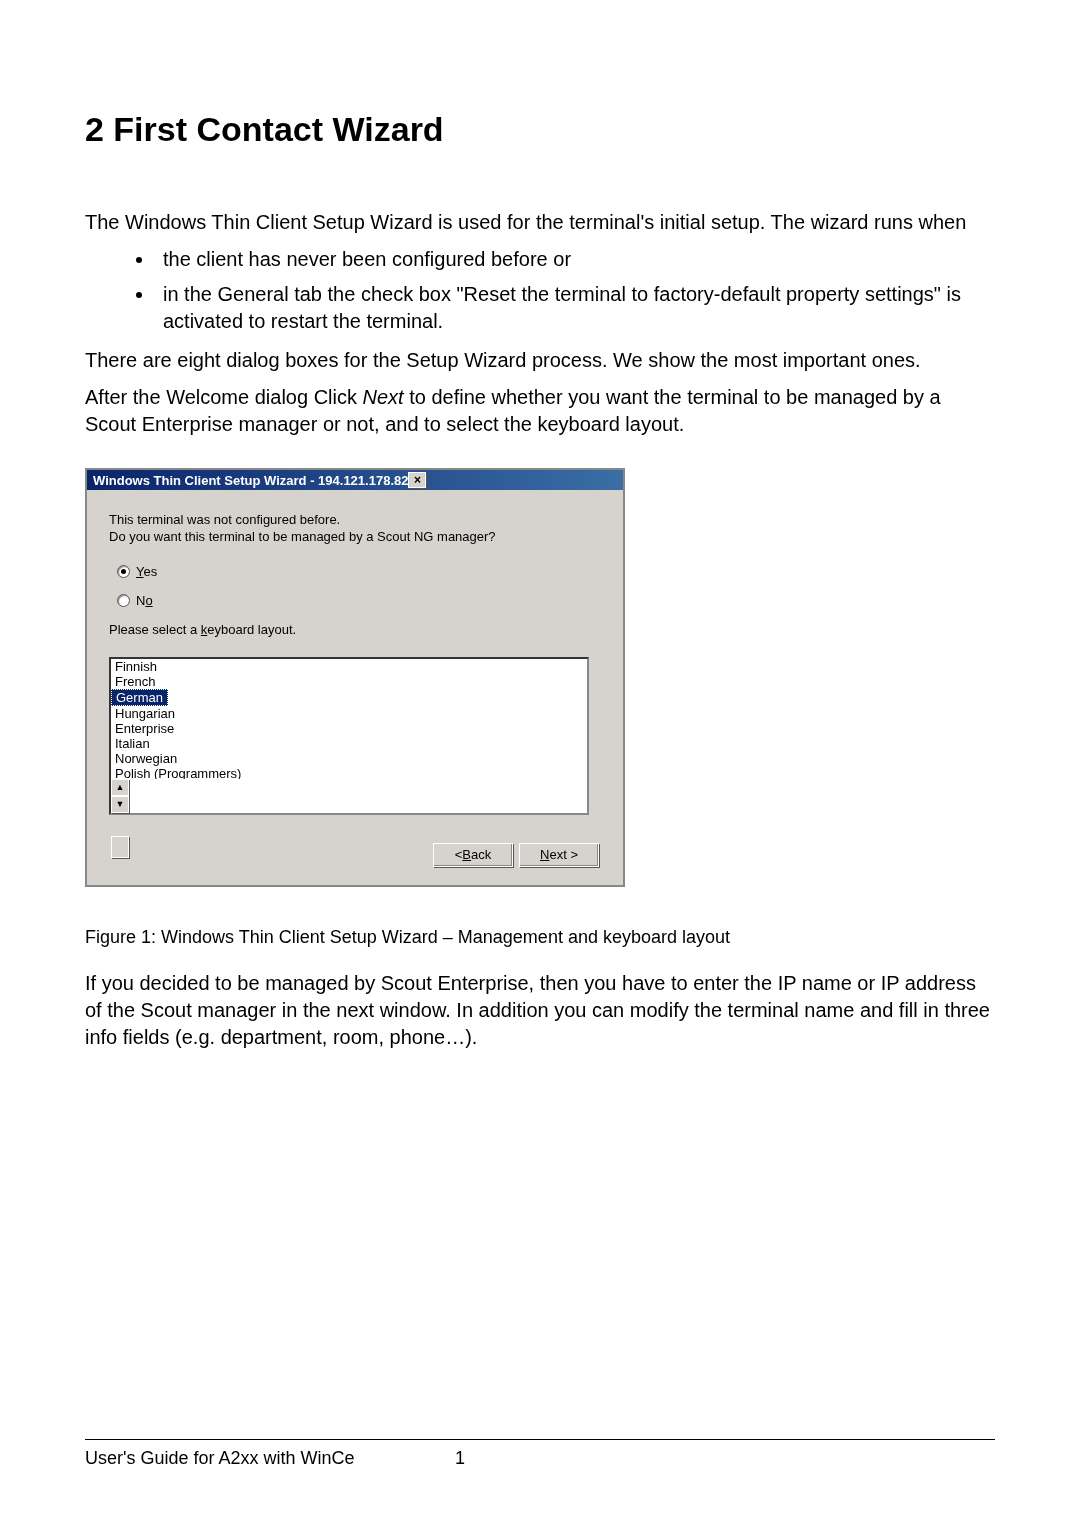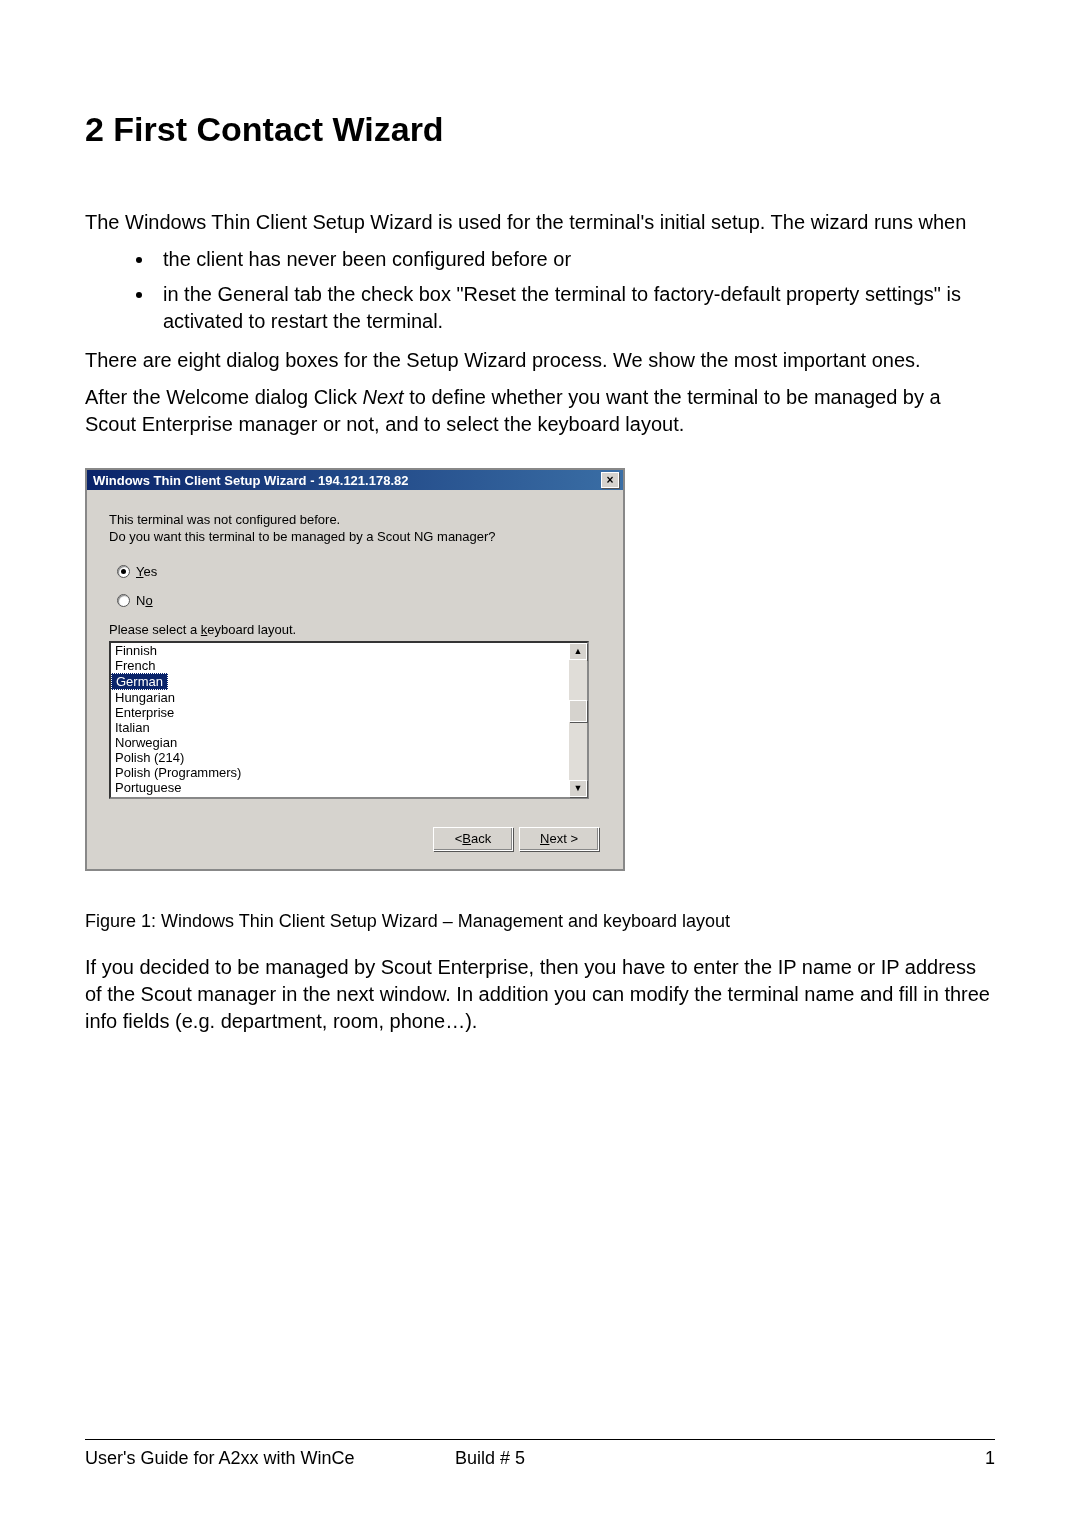--- a/index.html
+++ b/index.html
@@ -43,21 +43,21 @@
     border: 2px solid #888;
     background: #d6d3ce;
     font-family: Tahoma, Arial, sans-serif;
   }
   .titlebar {
     background: #0a246a;
     background: linear-gradient(to right,#0a246a,#3a6ea5);
     color: #fff;
     display: flex;
     align-items: center;
-    justify-content: space-between;
+    justify-content: flex-start;
     padding: 2px 4px 2px 6px;
     font-size: 13px;
     font-weight: bold;
   }
   .closebtn {
     width: 18px; height: 16px;
     background: #d6d3ce;
     color: #000;
     font-size: 12px;
     font-weight: bold;
@@ -95,26 +95,27 @@
     justify-content: center;
   }
   .radio.checked::after {
     content: "";
     width: 5px; height: 5px;
     background: #000;
     border-radius: 50%;
   }
   .underline-letter { text-decoration: underline; }
   .listbox-wrap {
-    margin-top: 2px;
+    margin-top: 18px;
     display: flex;
     width: 480px;
     height: 158px;
     border: 2px inset #888;
     background: #fff;
+    flex-direction: column;
   }
   .listbox {
     flex: 1;
     overflow: hidden;
     font-size: 13px;
     line-height: 15px;
   }
   .listbox .item {
     padding: 0 4px;
     white-space: nowrap;
@@ -236,21 +237,20 @@
 
       <div class="listbox-wrap">
         <div class="listbox">
           <div class="item">Finnish</div>
           <div class="item">French</div>
           <div><span class="item selected">German</span></div>
           <div class="item">Hungarian</div>
           <div class="item">Enterprise</div>
           <div class="item">Italian</div>
           <div class="item">Norwegian</div>
-          <div class="item">Polish (214)</div>
           <div class="item">Polish (Programmers)</div>
           <div class="item">Portuguese</div>
         </div>
         <div class="scrollbar">
           <div class="sb-btn">▲</div>
           <div class="sb-track">
             <div class="sb-thumb"></div>
           </div>
           <div class="sb-btn">▼</div>
         </div>
@@ -272,16 +272,15 @@
 </div>
 
 <p class="caption">Figure 1: Windows Thin Client Setup Wizard – Management and keyboard layout</p>
 
 <p class="body-text">If you decided to be managed by Scout Enterprise, then you have to enter the IP name or IP address of the Scout manager in the next window. In addition you can modify the terminal name and fill in three info fields (e.g. department, room, phone…).</p>
 
 <div class="footer-area">
   <hr class="footrule">
   <div class="footer-row">
     <div class="footer-left">User's Guide for A2xx with WinCe</div>
-    <div class="footer-center">Build # 5</div>
     <div class="footer-right">1</div>
   </div>
 </div>
 
 </body></html>

